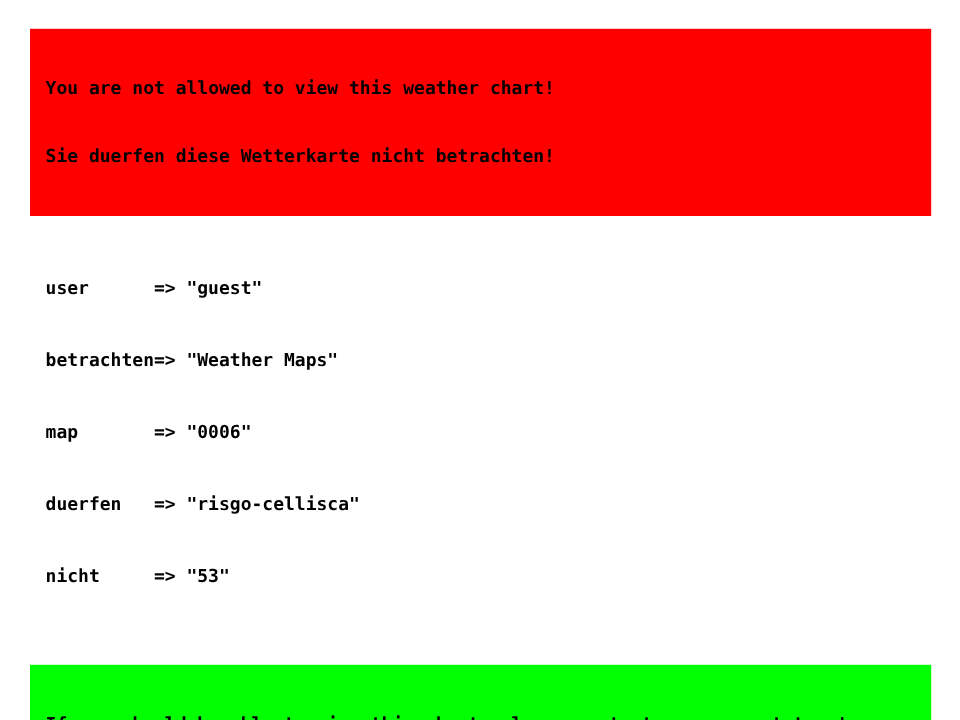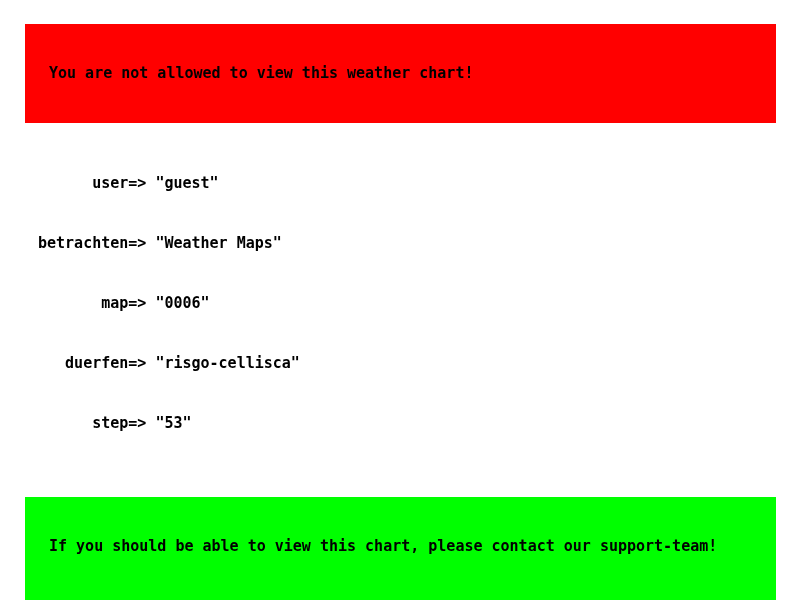--- a/index.html
+++ b/index.html
@@ -17,21 +17,21 @@
     color: #000000;
     -webkit-font-smoothing: none;
   }
   .page {
     width: 751px;
     margin-left: 25px;
   }
   .banner {
     width: 100%;
     box-sizing: border-box;
-    padding: 2px 0 2px 24px;
+    padding: 2px 0 2px 13px;
     line-height: 19px;
     white-space: pre;
   }
   .banner-error {
     margin-top: 24px;
     background: #ff0000;
   }
   .banner-support {
     margin-top: 24px;
     background: #00ff00;
@@ -39,42 +39,42 @@
   .kv-block {
     margin-top: 10px;
     margin-left: 13px;
     line-height: 20px;
     white-space: pre;
   }
   .kv-key {
     display: inline-block;
     width: 10ch;
     white-space: pre;
-    text-align: right;
   }
   .kv-arrow {
     display: inline-block;
     margin-right: 1ch;
   }
 </style>
 </head>
 <body>
 
 <div class="page">
 
   <div class="banner banner-error">
     <div>You are not allowed to view this weather chart!</div>
+    <div>Sie duerfen diese Wetterkarte nicht betrachten!</div>
   </div>
 
   <div class="kv-block">
     <div><span class="kv-key">user</span><span class="kv-arrow">=&gt;</span><span>"guest"</span></div>
     <div><span class="kv-key">betrachten</span><span class="kv-arrow">=&gt;</span><span>"Weather Maps"</span></div>
     <div><span class="kv-key">map</span><span class="kv-arrow">=&gt;</span><span>"0006"</span></div>
     <div><span class="kv-key">duerfen</span><span class="kv-arrow">=&gt;</span><span>"risgo-cellisca"</span></div>
-    <div><span class="kv-key">step</span><span class="kv-arrow">=&gt;</span><span>"53"</span></div>
+    <div><span class="kv-key">nicht</span><span class="kv-arrow">=&gt;</span><span>"53"</span></div>
   </div>
 
   <div class="banner banner-support">
     <div>If you should be able to view this chart, please contact our support-team!</div>
     
   </div>
 
 </div>
 
 </body></html>

